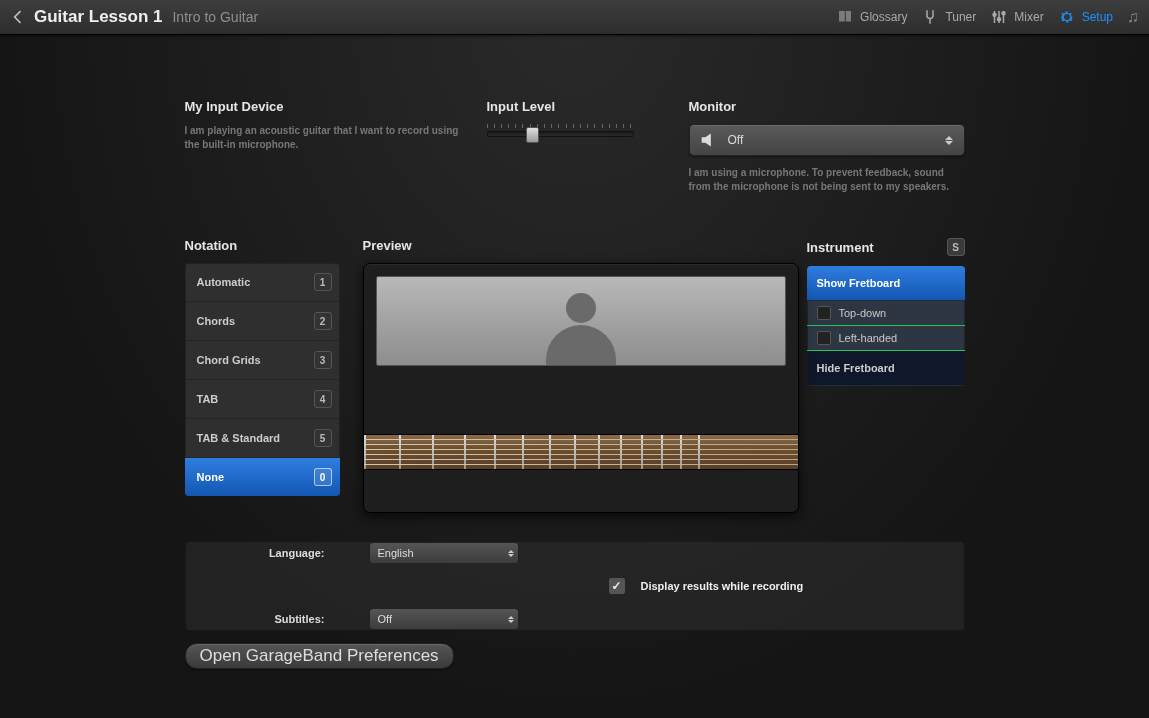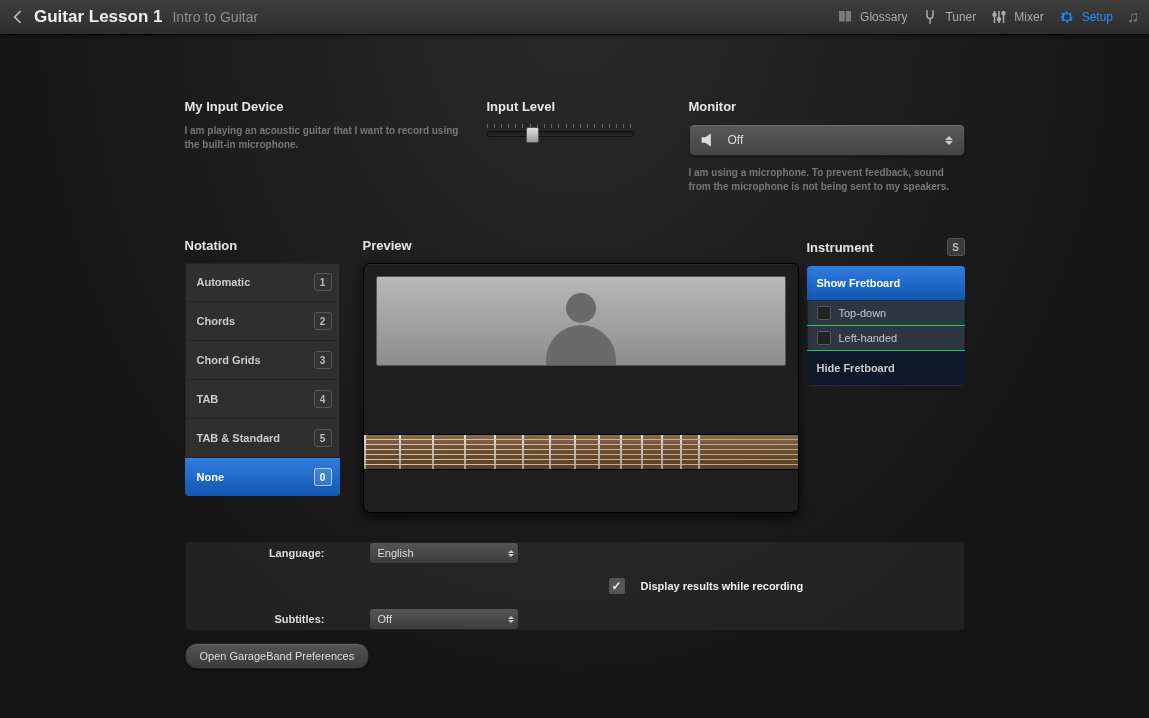--- a/index.html
+++ b/index.html
@@ -387,21 +387,21 @@
   .prefs-btn {
     display: inline-flex;
     align-items: center;
     justify-content: center;
     height: 24px;
     padding: 0 14px;
     border-radius: 12px;
     background: linear-gradient(#555,#3a3a3a);
     border: 1px solid #222;
     color:#ddd;
-    font-size: 11px;
+    font-size: 17px;
     margin-top: 12px;
     cursor:pointer;
     box-shadow: 0 1px 2px rgba(0,0,0,.5), inset 0 1px 0 rgba(255,255,255,.1);
   }
 </style>
 </head>
 <body>
 
 <div class="topbar">
   <span class="back-arrow">

